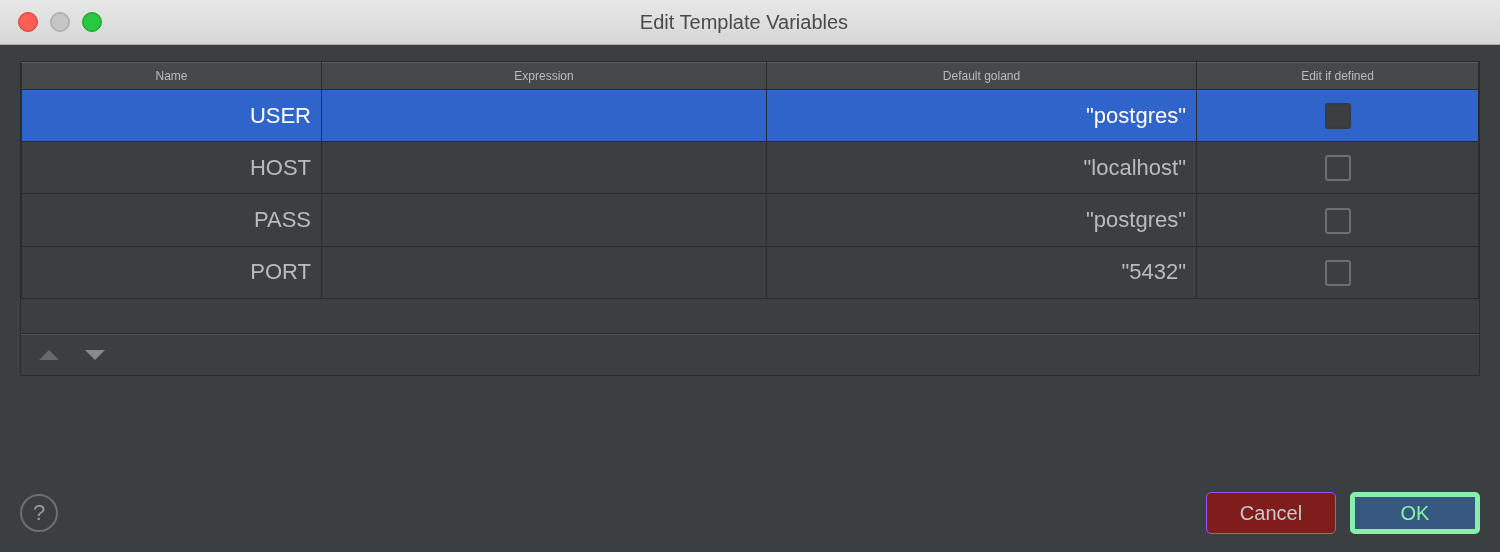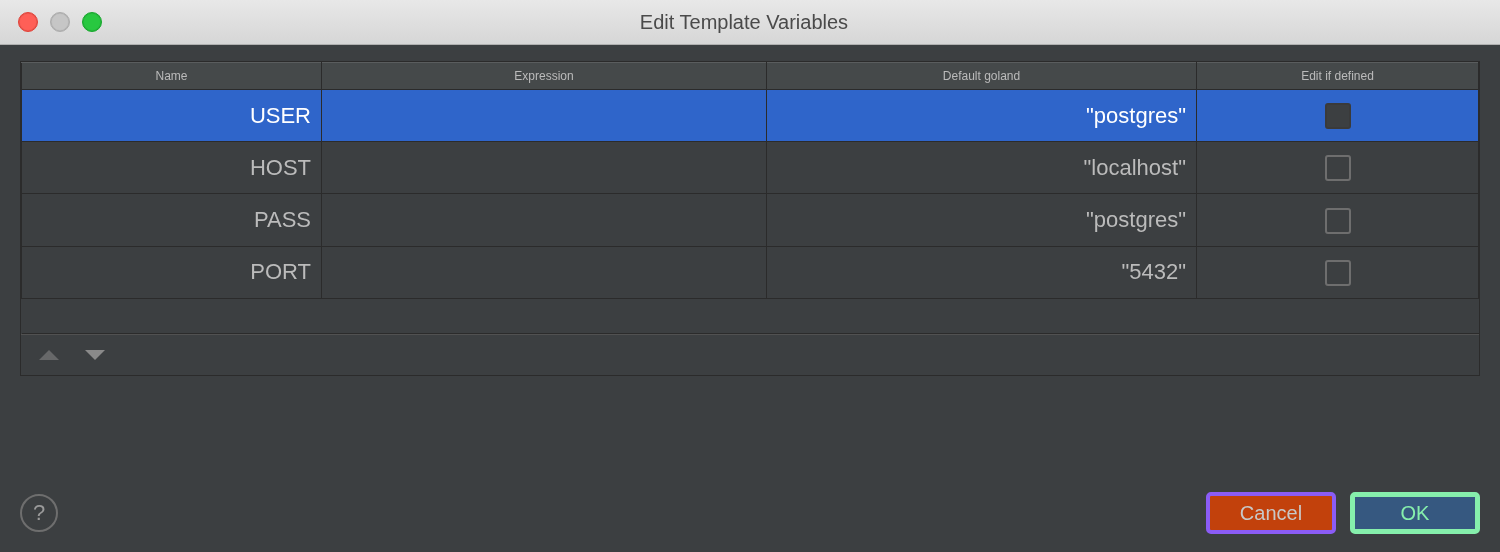--- a/index.html
+++ b/index.html
@@ -168,23 +168,23 @@
     border-radius: 5px;
     font-size: 20px;
     display: flex;
     align-items: center;
     justify-content: center;
     margin-left: 14px;
     cursor: pointer;
     box-sizing: border-box;
   }
   .btn-cancel {
-    background: #c2410c;
+    background: #7f1d1d;
     color: #c8c8c8;
-    border: 4px solid #8b5cf6;
+    border: 1px solid #8b5cf6;
   }
   .btn-ok {
     background: #365880;
     color: #86efac;
     border: 5px solid #86efac;
   }
 </style>
 </head>
 <body>
 

